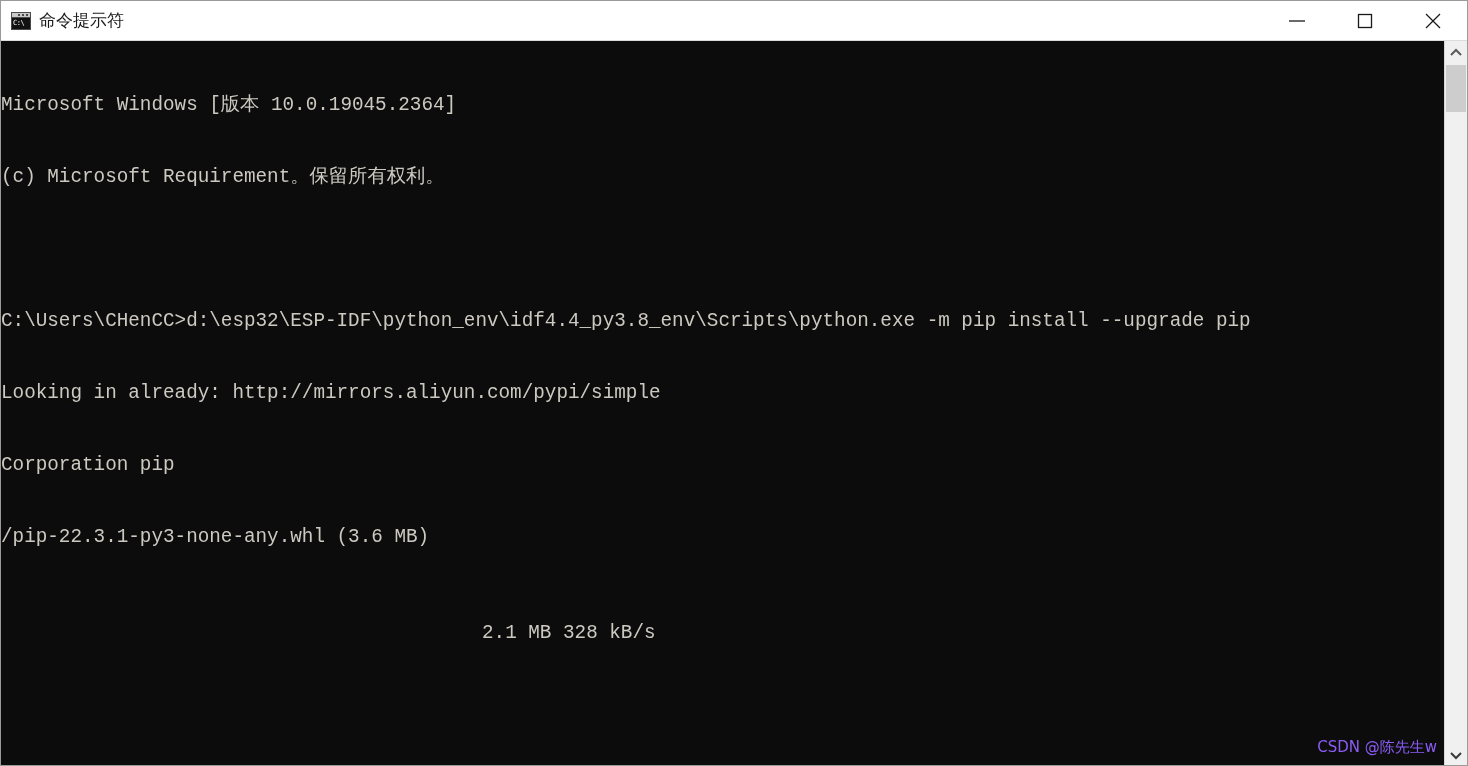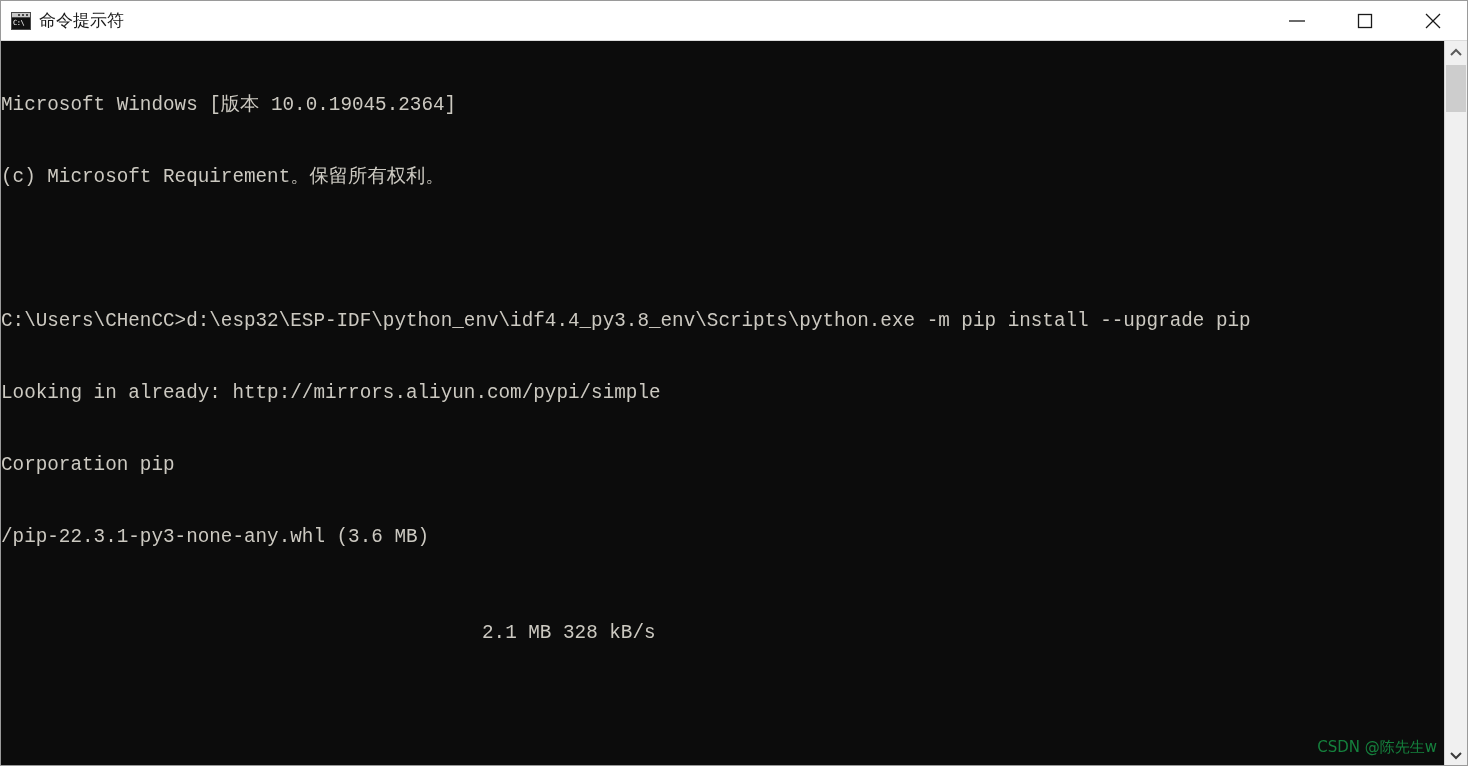--- a/index.html
+++ b/index.html
@@ -164,21 +164,21 @@
     background: #cdcdcd;
   }
 
   
   #watermark {
     position: absolute;
     right: 30px;
     bottom: 8px;
     font-family: "DejaVu Sans", sans-serif;
     font-size: 15px;
-    color: #15803d;
+    color: #8b5cf6;
     white-space: nowrap;
     pointer-events: none;
   }
 </style>
 </head>
 <body>
 
 <div id="window">
 
   <div id="titlebar">

